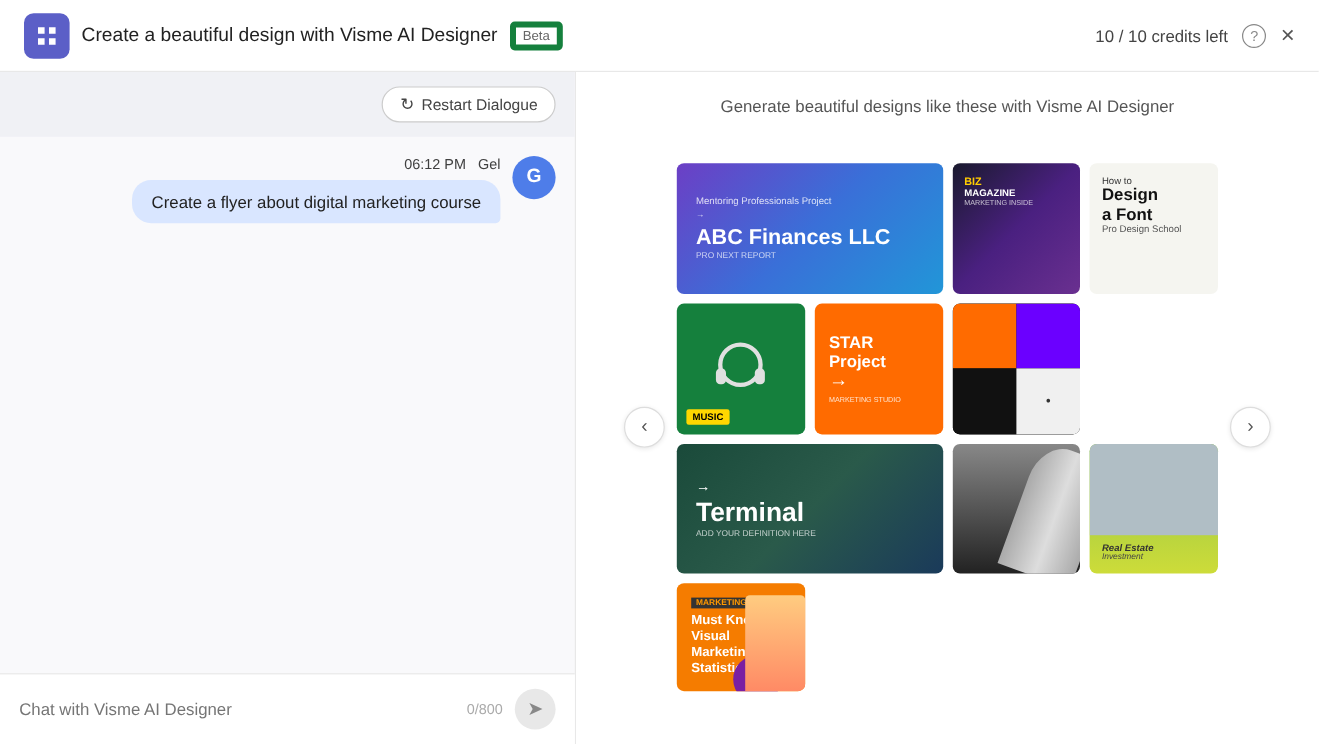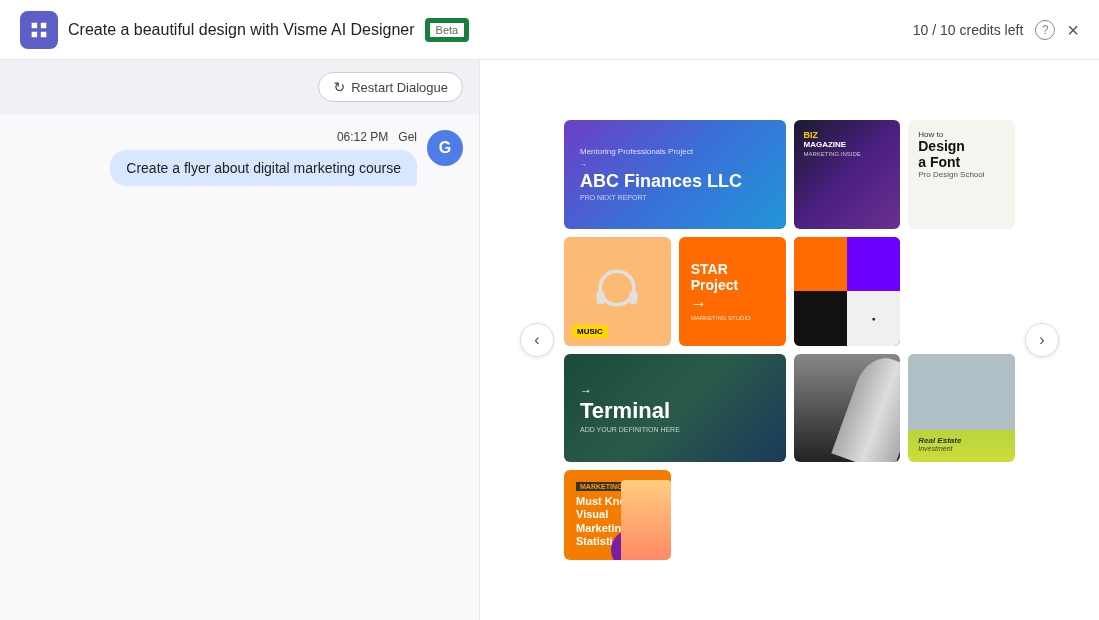--- a/index.html
+++ b/index.html
@@ -281,21 +281,21 @@
       display: flex;
       flex-direction: column;
       padding: 10px;
     }
     .gi-font .how { font-size: 8px; color: #333; }
     .gi-font .design { font-size: 14px; font-weight: 700; color: #111; line-height: 1.1; }
     .gi-font .afont { font-size: 14px; font-weight: 700; color: #111; }
     .gi-font .school { font-size: 8px; color: #555; }
 
     .gi-music {
-      background: #fdba74;
+      background: #15803d;
       display: flex;
       align-items: center;
       justify-content: center;
       position: relative;
       overflow: hidden;
     }
     .gi-music .headphone-svg { width: 60px; height: 60px; }
     .gi-music .music-label {
       position: absolute;
       bottom: 8px; left: 8px;
@@ -483,23 +483,31 @@
             <span>06:12 PM</span>
             &nbsp;
             <span>Gel</span>
           </span>
           <div class="message-bubble">Create a flyer about digital marketing course</div>
         </div>
         <div class="avatar">G</div>
       </div>
     </div>
 
+    <div class="chat-input-area">
+      <input class="chat-input" type="text" placeholder="Chat with Visme AI Designer" style="">
+      <span class="char-count">0/800</span>
+      <button class="send-btn">
+        <span>➤</span>
+      </button>
+    </div>
   </div>
 
   <div class="gallery-panel">
+    <div class="gallery-title">Generate beautiful designs like these with Visme AI Designer</div>
     <div class="gallery-grid-wrapper">
       <button class="nav-btn">
         <span>‹</span>
       </button>
 
       <div class="gallery-grid">
 
         <div class="gallery-item span-2-col gi-abc">
           <div class="subtitle">Mentoring Professionals Project</div>
           <div class="arrow-line">→</div>

